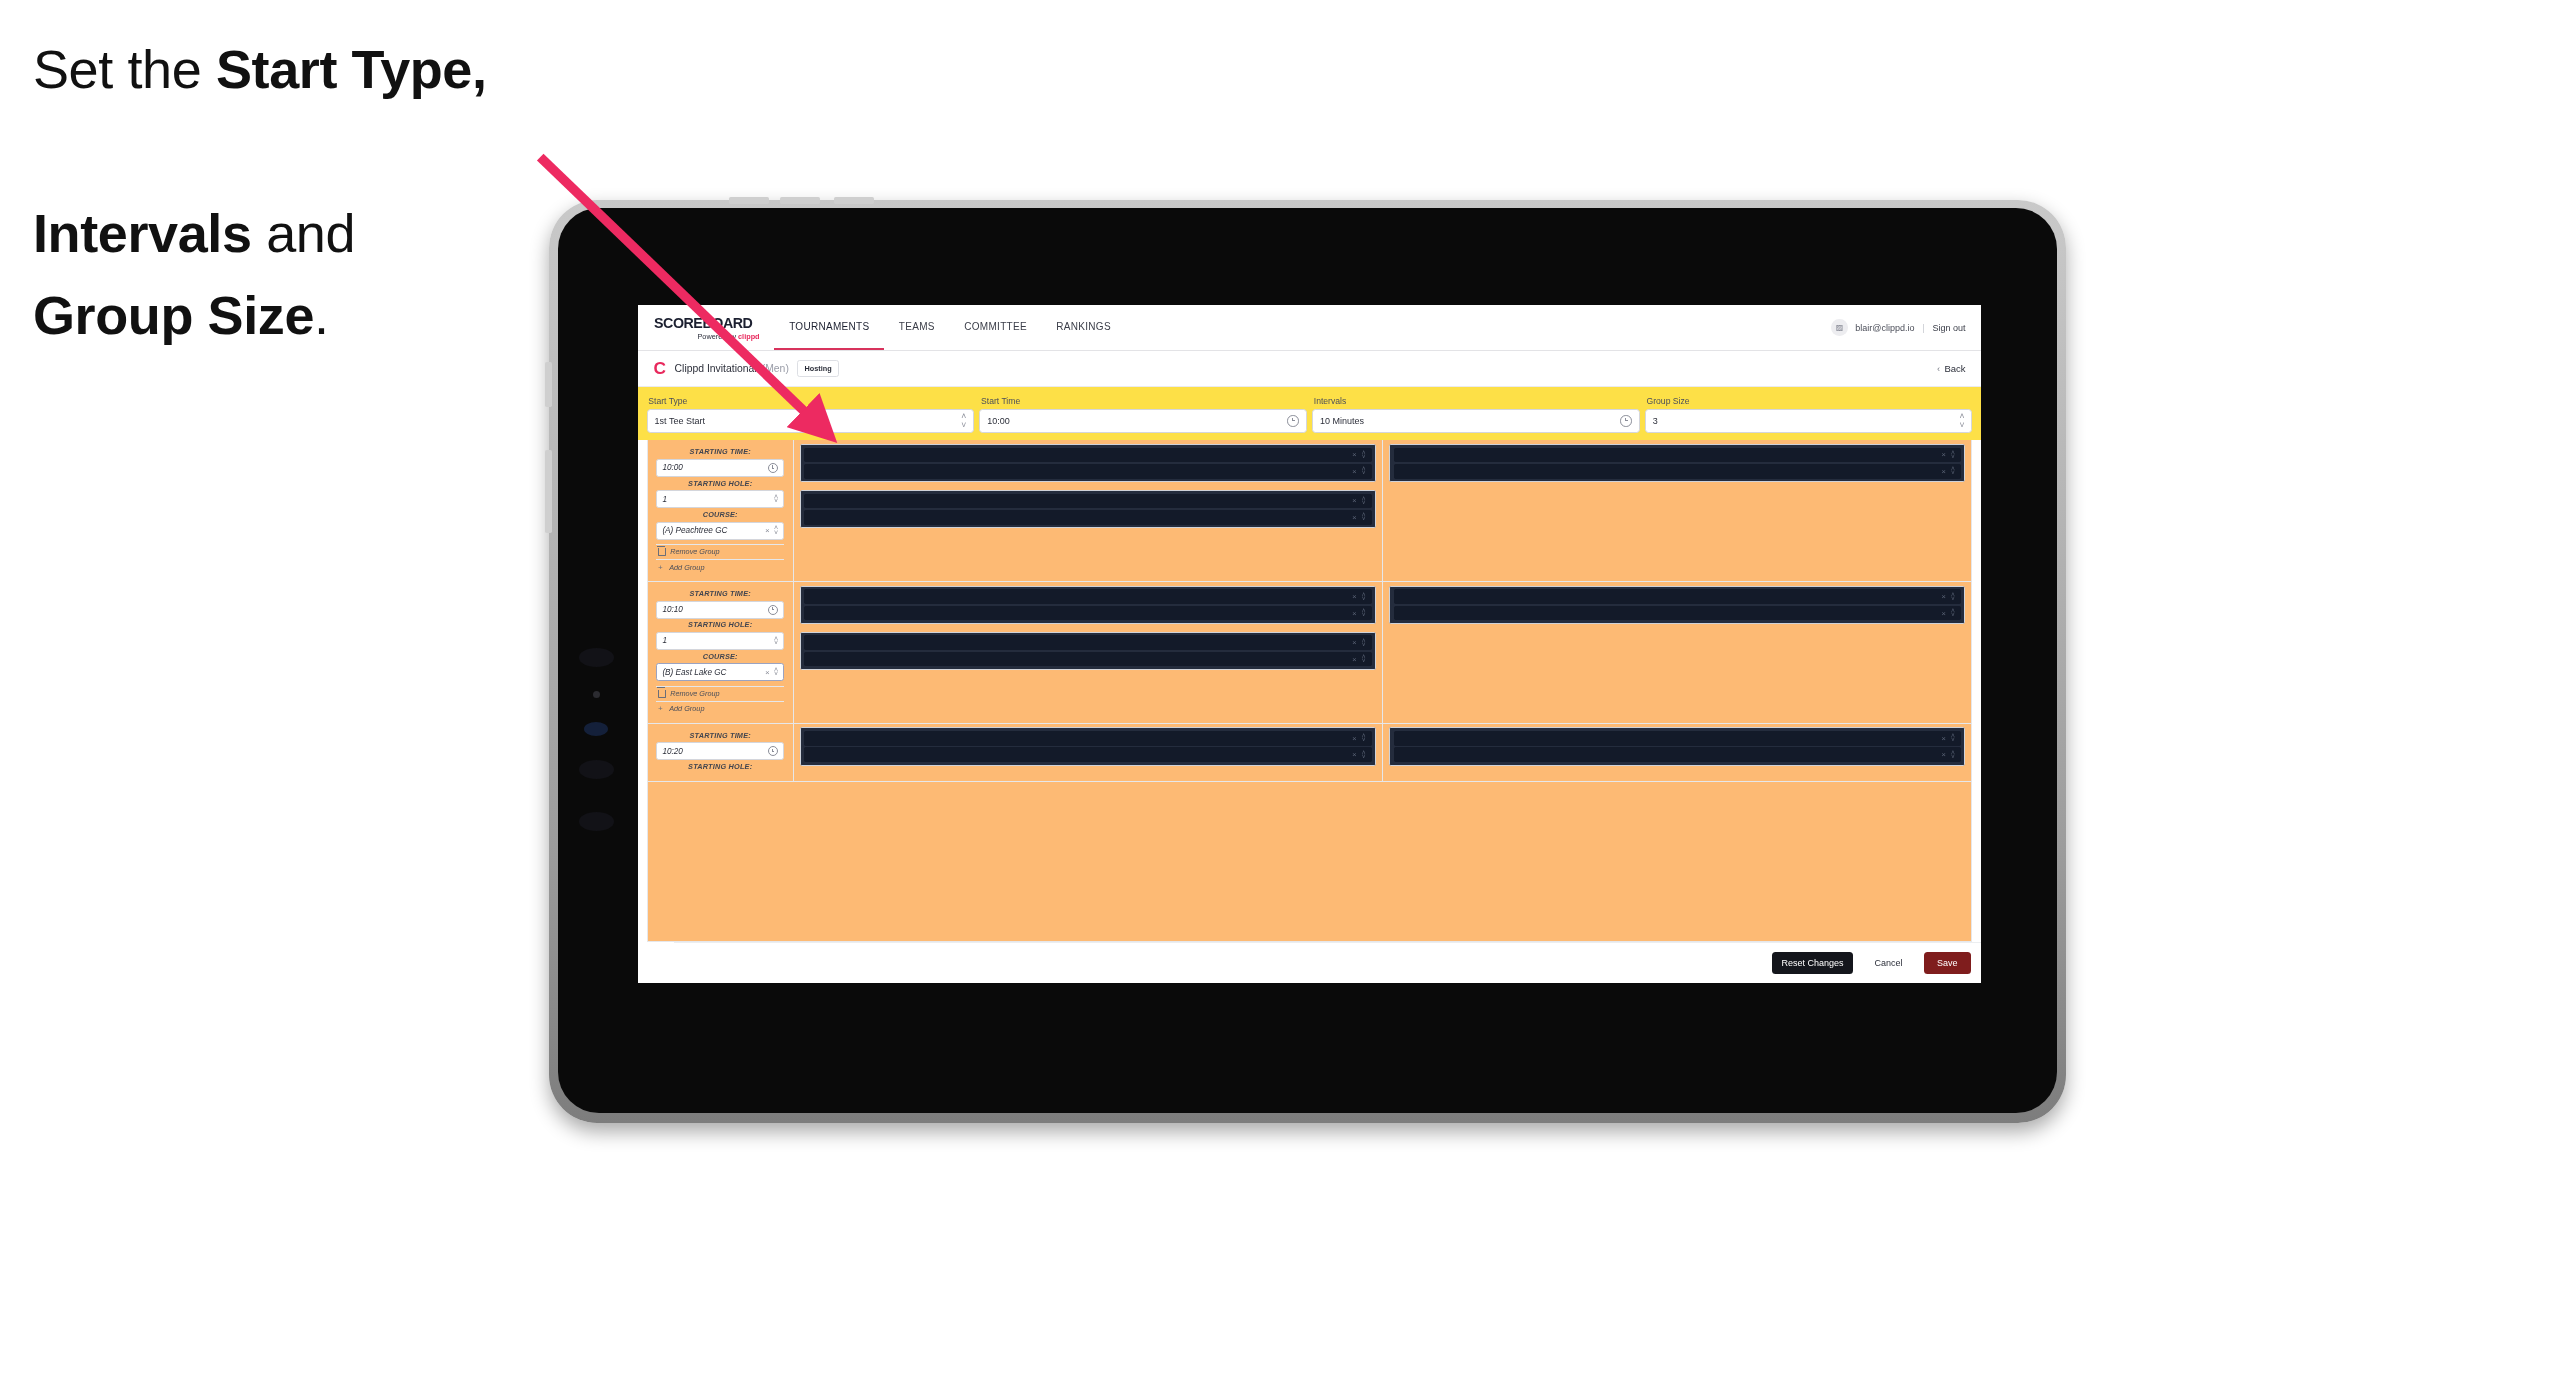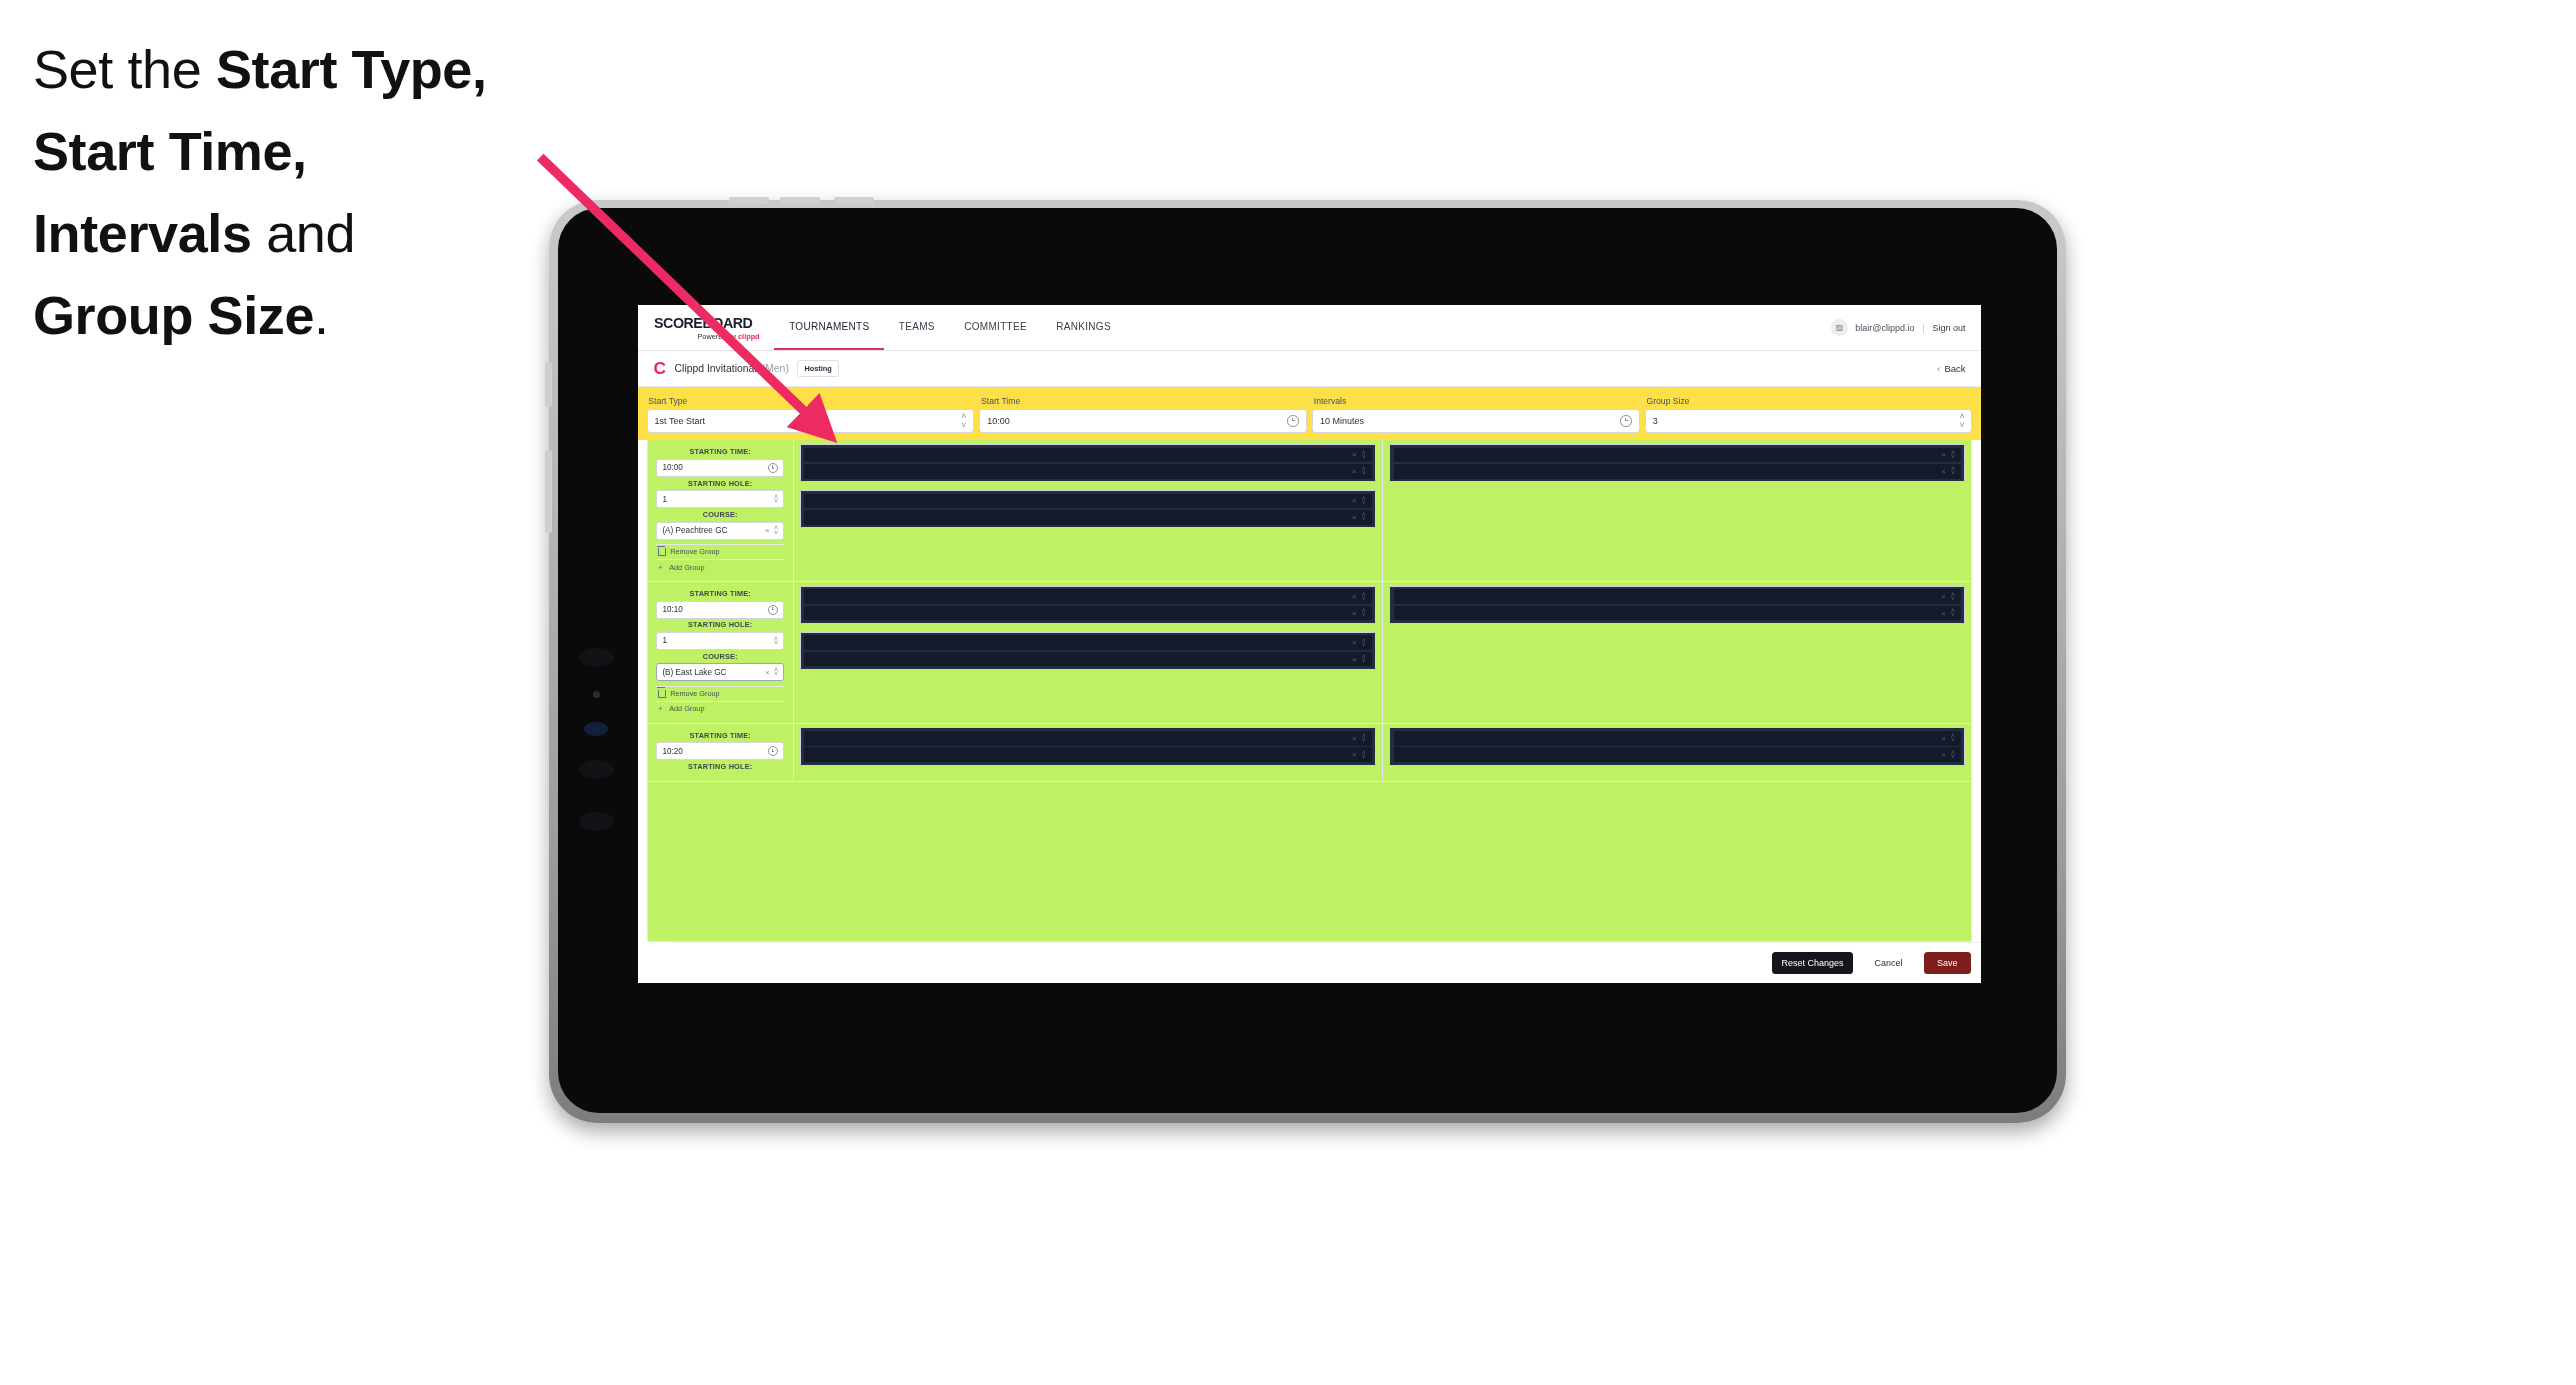--- a/index.html
+++ b/index.html
@@ -142,21 +142,21 @@
     display:flex;align-items:center;justify-content:center;
     font-size:9px;letter-spacing:0.2px;
   }
   .th.tee{width:128px;flex:0 0 128px;border-right:0.9px solid #5d6375;}
   .th.t1{flex:1;border-right:0.9px solid #5d6375;}
   .th.t2{flex:1;}
 
   
   .tbody{
     flex:1;margin:0 8.6px;border:0.9px solid #e6e7ea;border-top:none;
-    overflow:hidden;background:#bef264;
+    overflow:hidden;background:#fdba74;font-style:italic;
   }
   .trow{display:flex;border-bottom:0.9px solid #e6e7ea;}
   .tee-cell{
     width:128px;flex:0 0 128px;border-right:0.9px solid #e6e7ea;
     padding:5.2px 8.6px 7px 8.6px;display:flex;flex-direction:column;align-items:center;
   }
   .sm-label{
     font-size:7.3px;font-weight:700;color:#42454f;letter-spacing:0.2px;
     margin:1.7px 0 2.6px 0;
   }
@@ -213,21 +213,21 @@
   }
   .btn-reset{background:#14161c;color:#ffffff;}
   .btn-cancel{background:transparent;color:#2c2f3a;margin:0 12px;}
   .btn-save{background:#7f1d1d;color:#ffffff;padding:6px 13px;}
 </style>
 </head>
 <body>
 
 <div class="instruction">
   <span>Set the </span><b>Start Type,</b><br>
-  <b>Start Time,</b><br>
+  <br>
   <b>Intervals</b><span> and</span><br>
   <b>Group Size</b><span>.</span>
 </div>
 
 <div class="tablet">
   <div class="tab-btn top1"></div>
   <div class="tab-btn top2"></div>
   <div class="tab-btn top3"></div>
   <div class="tab-btn side1"></div>
   <div class="tab-btn side2"></div>

